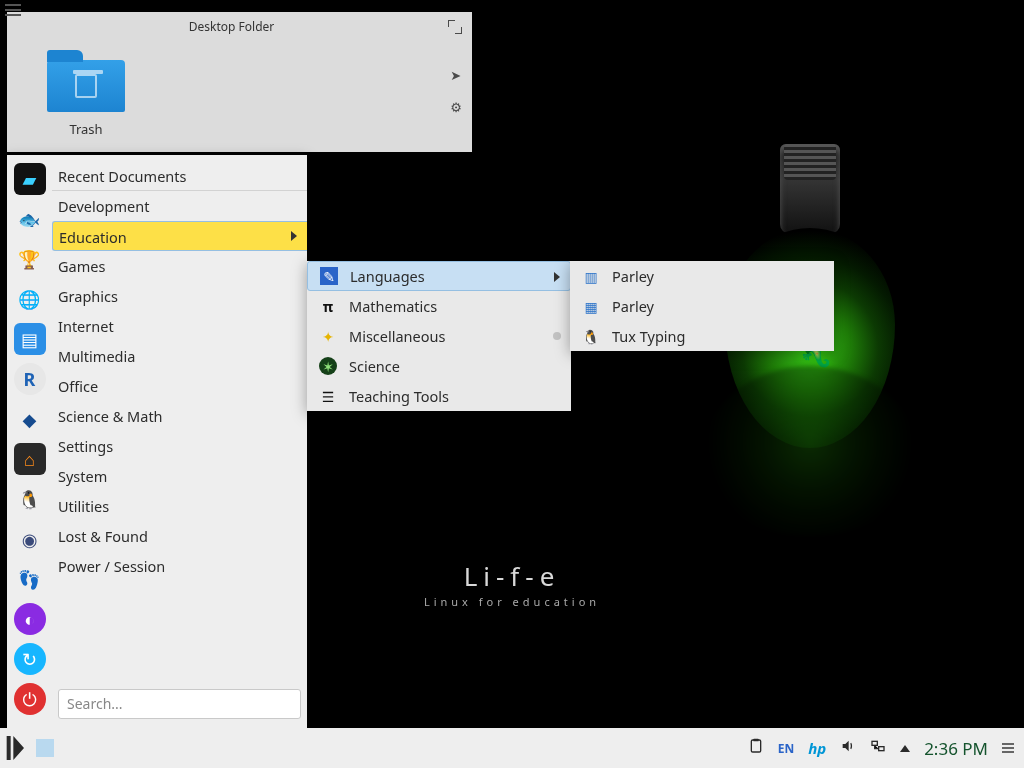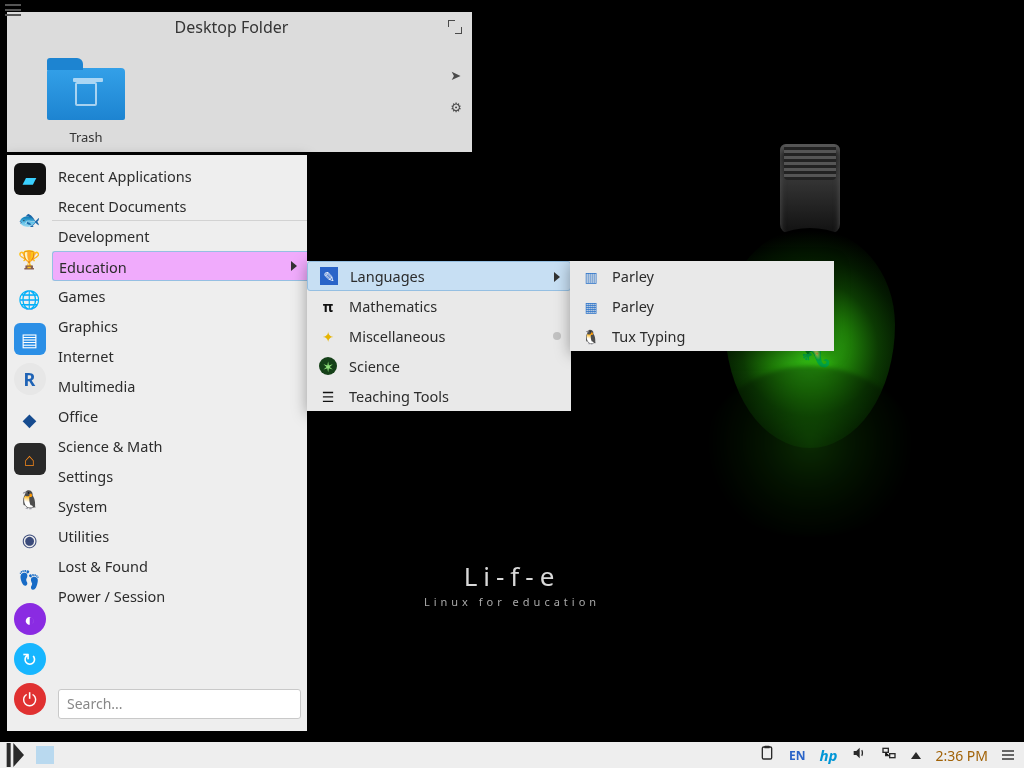--- a/index.html
+++ b/index.html
@@ -16,62 +16,62 @@
 .bulb-reflect{ position:absolute; left:0; right:0; top:226px; height:170px; transform:scaleY(-1); opacity:.35;
   border-radius:50% 50% 50% 50% / 44% 44% 56% 56%;
   background:radial-gradient(circle at 50% 55%,#1e7a08 0%,#0c3a03 30%,#041a01 50%,#000 72%); filter:blur(2px); }
 .gecko{ position:absolute; left:50%; top:52%; transform:translate(-50%,-50%); color:#75e94b; font-size:42px; text-shadow:0 0 10px #34c60a; }
 .life-text{ position:absolute; left:50%; top:558px; transform:translateX(-50%); text-align:center; color:#d8d8d8; font-family:monospace; }
 .life-text .big{ font-size:26px; letter-spacing:6px; }
 .life-text .small{ font-size:11px; letter-spacing:4px; color:#aaa; }
 
 
 .deskfolder{ position:absolute; left:7px; top:12px; width:465px; height:140px; background:#dcdcdc; }
-.df-title{ position:absolute; left:0; top:0; right:16px; height:30px; line-height:30px; text-align:center; font-size:16px; color:#343434; }
+.df-title{ position:absolute; left:0; top:0; right:16px; height:30px; line-height:30px; text-align:center; font-size:12px; color:#343434; }
 .df-hamburger{ position:absolute; left:-2px; top:-8px; width:16px; height:12px; display:flex; flex-direction:column; justify-content:space-between; }
 .df-hamburger span{height:2px;background:#555;}
 .df-fs{ position:absolute; right:10px; top:8px; width:14px; height:14px; }
 .df-fs::before,.df-fs::after{content:"";position:absolute;width:6px;height:6px;border:1px solid #4a4a4a;}
 .df-fs::before{left:0;top:0;border-right:none;border-bottom:none;}
 .df-fs::after{right:0;bottom:0;border-left:none;border-top:none;}
 .df-side{ position:absolute; right:10px; top:54px; display:flex; flex-direction:column; gap:14px; color:#4a4a4a; font-size:13px; }
-.trash{ position:absolute; left:40px; top:56px; text-align:center; font-size:13px; color:#333; }
+.trash{ position:absolute; left:40px; top:48px; text-align:center; font-size:13px; color:#333; }
 .trash-icon{ width:78px; height:52px; background:linear-gradient(#33a0e8,#1d84d1); border-radius:4px 4px 2px 2px; position:relative; margin-bottom:8px; }
 .trash-icon::before{content:"";position:absolute;left:0;top:-10px;width:36px;height:12px;background:#1d84d1;border-radius:3px 6px 0 0;}
 .trash-icon .bin{position:absolute;left:50%;top:50%;transform:translate(-50%,-50%);width:22px;height:24px;border:2px solid rgba(255,255,255,.6);border-radius:2px;}
 .trash-icon .bin::before{content:"";position:absolute;left:-4px;top:-6px;width:30px;height:4px;background:rgba(255,255,255,.6);border-radius:1px;}
 
 
 .appmenu{ position:absolute; left:7px; top:155px; width:300px; height:576px; background:#eeeeee; box-shadow:0 3px 12px rgba(0,0,0,.35); display:flex; }
 .launcher-col{ width:45px; background:#eeeeee; display:flex; flex-direction:column; align-items:center; gap:8px; padding-top:8px; }
 .l-icon{ width:32px; height:32px; border-radius:6px; display:flex; align-items:center; justify-content:center; font-size:18px; }
 .catlist{ flex:1; padding-top:6px; font-size:14.5px; color:#2c2c2c; position:relative; }
 .cat{ height:30px; line-height:30px; padding-left:6px; cursor:default; position:relative; }
 .cat.sep{ border-bottom:1px solid #d2d2d2; height:30px; }
-.cat.sel{ background:#f0abfc; border:1px solid #95bfe2; border-right:none; border-radius:3px 0 0 3px; }
+.cat.sel{ background:#fde047; border:1px solid #95bfe2; border-right:none; border-radius:3px 0 0 3px; }
 .cat .chev{ position:absolute; right:10px; top:9px; width:0;height:0;border-top:5px solid transparent;border-bottom:5px solid transparent;border-left:6px solid #333; }
 .search{ position:absolute; left:6px; right:6px; bottom:12px; height:30px; background:#fff; border:1px solid #c9c9c9; border-radius:3px; padding:0 8px; font-size:14px; color:#888; line-height:28px; }
 
 
 .submenu{ position:absolute; background:#e9e9e9; box-shadow:0 3px 14px rgba(0,0,0,.35); font-size:14.5px; color:#2c2c2c; }
 .sm1{ left:307px; top:261px; width:264px; }
 .sm2{ left:570px; top:261px; width:264px; }
 .smi{ height:30px; display:flex; align-items:center; gap:12px; padding:0 12px; position:relative; }
 .smi.sel{ background:#c7dff3; border:1px solid #95bfe2; border-radius:3px; }
 .smi .sico{ width:18px; height:18px; display:flex; align-items:center; justify-content:center; font-size:14px;}
 .smi .chev{ position:absolute; right:10px; top:10px; width:0;height:0;border-top:5px solid transparent;border-bottom:5px solid transparent;border-left:6px solid #333; }
 .smi .dot{ position:absolute; right:10px; top:50%; width:8px;height:8px;margin-top:-4px;border-radius:50%;background:#c2c2c2; }
 
 
-.taskbar{ position:absolute; left:0; right:0; bottom:0; height:26px; background:#eeeeee; display:flex; align-items:center; }
+.taskbar{ position:absolute; left:0; right:0; bottom:0; height:40px; background:#eeeeee; display:flex; align-items:center; }
 .tb-left{ display:flex; align-items:center; height:100%; }
 .k-launch{ width:32px; height:30px; display:flex; align-items:center; justify-content:center; color:#2a2a2a; font-size:20px; }
 .tb-block{ width:18px; height:18px; background:#b9d9ef; margin-left:4px; }
 .tb-right{ margin-left:auto; display:flex; align-items:center; gap:14px; padding-right:10px; font-size:13px; color:#2a2a2a; }
-.tb-right .time{ font-size:14px; color:#a16207; }
+.tb-right .time{ font-size:17px; color:#14532d; }
 .tb-right svg{width:16px;height:16px;}
 .hp{ color:#0096d6; font-weight:bold; font-style:italic; font-size:15px;text-align:center; }
 .tri-up{width:0;height:0;border-left:5px solid transparent;border-right:5px solid transparent;border-bottom:7px solid #2a2a2a;}
 .menu-dots{display:flex;flex-direction:column;gap:2px;} .menu-dots span{width:12px;height:2px;background:#666;}
 </style>
 </head>
 <body>
 
 <div class="wallpaper">
   <div class="bulb-wrap">
@@ -118,21 +118,20 @@
     <div class="l-icon" style="color:#164b8f">◆</div>
     <div class="l-icon" style="background:#292929;color:#ff8c1a">⌂</div>
     <div class="l-icon" style="color:#222">🐧</div>
     <div class="l-icon" style="color:#3a4a7a">◉</div>
     <div class="l-icon" style="color:#ff8c1a">👣</div>
     <div class="l-icon" style="background:#8a2be2;border-radius:50%;color:#fff">◐</div>
     <div class="l-icon" style="background:#17b6ff;border-radius:50%;color:#fff">↻</div>
     <div class="l-icon" style="background:#e03131;border-radius:50%;color:#fff">⏻</div>
   </div>
   <div class="catlist">
-    <div class="cat">Recent Applications</div>
     <div class="cat sep">Recent Documents</div>
     <div class="cat">Development</div>
     <div class="cat sel"><span>Education</span><span class="chev"></span></div>
     <div class="cat">Games</div>
     <div class="cat">Graphics</div>
     <div class="cat">Internet</div>
     <div class="cat">Multimedia</div>
     <div class="cat">Office</div>
     <div class="cat">Science &amp; Math</div>
     <div class="cat">Settings</div>

